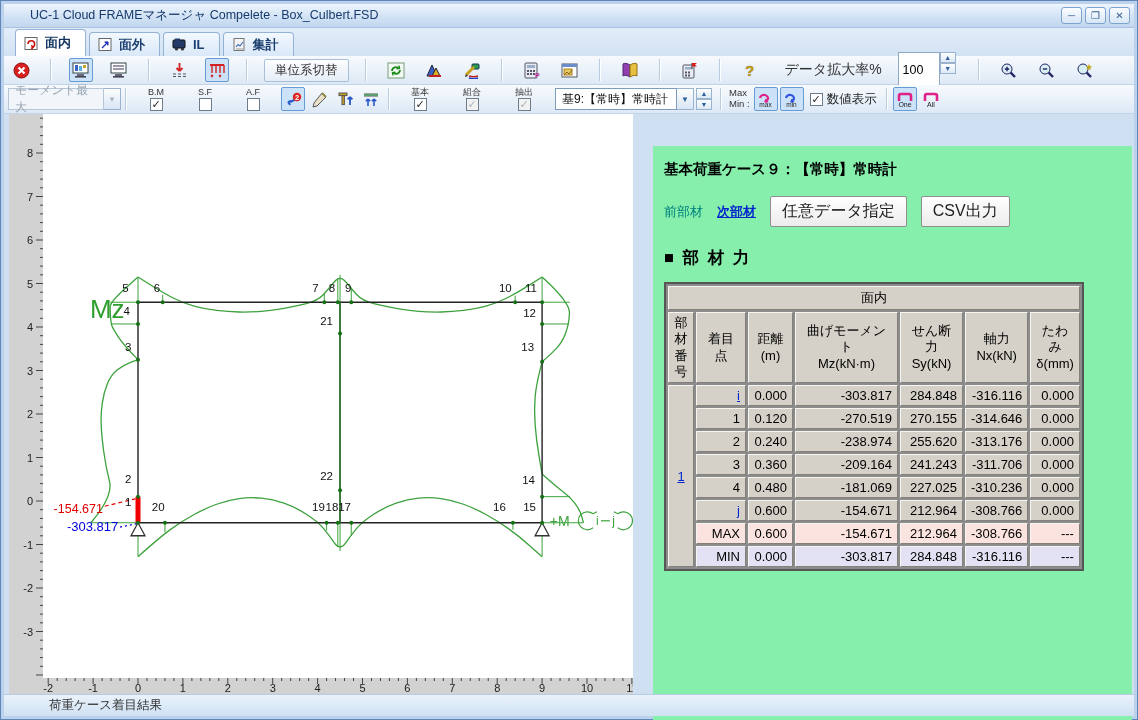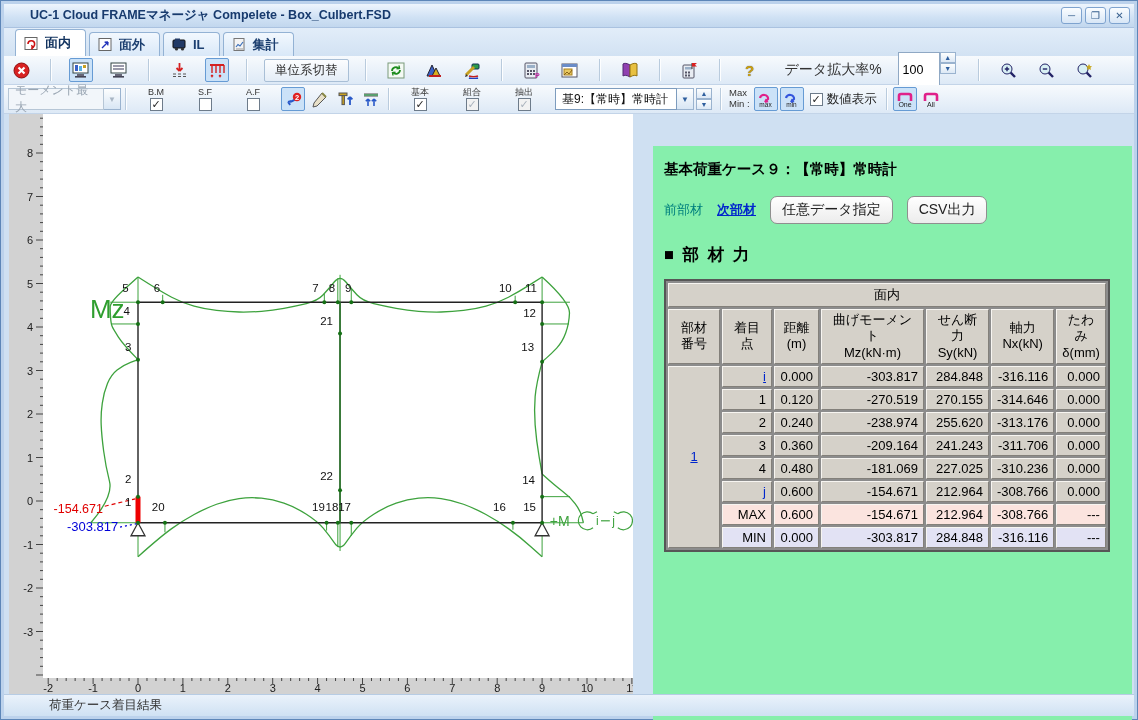--- a/index.html
+++ b/index.html
@@ -4,21 +4,21 @@
 <style>
   * { margin:0; padding:0; box-sizing:border-box; }
   html,body { width:1138px; height:720px; overflow:hidden; }
   body { font-family:"Liberation Sans", sans-serif; background:#89a9cf; }
   .window { position:absolute; inset:0; border:1px solid #5d86b8; background:#d9e6f5;
             box-shadow: inset 0 0 0 3px #bcd2ec; }
   
   .titlebar { position:absolute; left:3px; top:3px; right:3px; height:24px;
     background:linear-gradient(#eef5fd,#cfe1f4 60%,#c2d7ee);
     border-bottom:1px solid #aac2e0; display:flex; align-items:center; }
-  .title-text { margin-left:26px; font-size:12.5px; font-weight:bold; color:#173a6d; }
+  .title-text { margin-left:26px; font-size:12.5px; font-weight:normal; color:#173a6d; }
   .win-btns { margin-left:auto; margin-right:4px; display:flex; gap:3px; }
   .win-btn { width:21px; height:17px; border:1px solid #7ea3cf; border-radius:3px;
     background:linear-gradient(#fbfdff,#d7e6f6); color:#39618f; font-size:10px;
     display:flex; align-items:center; justify-content:center; cursor:default; }
   
   .tabbar { position:absolute; left:3px; top:27px; right:3px; height:28px;
     background:linear-gradient(#e2edf9,#d2e2f3); display:flex; align-items:flex-end; padding-left:11px; }
   .tab { display:flex; align-items:center; gap:6px; height:24px; padding:0 14px 0 8px;
     border:1px solid #93b2d4; border-bottom:none; border-radius:4px 4px 0 0;
     background:linear-gradient(#f2f8fe,#d9e8f8); margin-right:3px;
@@ -61,21 +61,21 @@
   
   .main { position:absolute; left:3px; top:113px; right:3px; height:582px; background:#cfe0f2; }
   .chart-panel { position:absolute; left:5px; top:0; width:624px; height:582px; background:#d2d2d2; }
   .results-panel { position:absolute; left:649px; top:0; right:2px; height:582px; background:#86efac;
     padding:14px 10px 0 11px; overflow:hidden;margin-top:32px; }
   
   .rp-heading { font-size:14.5px; font-weight:bold; color:#000; margin-bottom:17px; }
   .rp-links { display:flex; align-items:center; gap:14px; margin-bottom:20px; }
   .prev-link { color:#00807e; font-weight:normal; font-size:13px; }
   .next-link { color:#0026cc; font-weight:bold; font-size:13px; text-decoration:underline; cursor:pointer; }
-  .rp-btn { font-size:14px; color:#222; padding:4px 11px; border:1px solid #8f8f8f; border-radius:7px;
+  .rp-btn { font-size:16px; color:#222; padding:4px 11px; border:1px solid #8f8f8f; border-radius:2px;
     background:linear-gradient(#ffffff,#ececec); cursor:pointer;text-align:center; }
   .rp-section { font-size:16.5px; font-weight:bold; color:#000; letter-spacing:2px; margin-bottom:13px; }
   table.forces { border-collapse:separate; border-spacing:2px; background:#8c8c8c; border:2px solid #565656; }
   table.forces td, table.forces th { background:#d5d1c9; border:1px solid; border-color:#f7f5f1 #83807a #83807a #f7f5f1;
     font-size:13px; color:#000; padding:2px 5px; font-weight:normal; white-space:pre-line; }
   th.group { text-align:center; height:24px; font-size:13px; }
   th.colh { text-align:center; vertical-align:middle; height:44px; line-height:1.25; }
   td.num { text-align:right; }
   td.ctr { text-align:center; }
   tr.rmax td { background:#fbe4df; }
@@ -683,21 +683,21 @@
         <button class="rp-btn">任意データ指定</button>
         <button class="rp-btn">CSV出力</button>
       </div>
       <div class="rp-section">■ 部 材 力</div>
       <table class="forces">
         <thead>
           <tr>
               <th class="group" colspan="7">面内</th>
             </tr>
           <tr>
-            <th class="colh" style="width:52px">部材
+            <th class="colh" style="width:26px">部材
 番号</th>
             <th class="colh" style="width:50px">着目点</th>
             <th class="colh" style="width:45px">距離
 (m)</th>
             <th class="colh" style="width:103px">曲げモーメント
 Mz(kN·m)</th>
             <th class="colh" style="width:63px">せん断力
 Sy(kN)</th>
             <th class="colh" style="width:63px">軸力
 Nx(kN)</th>

